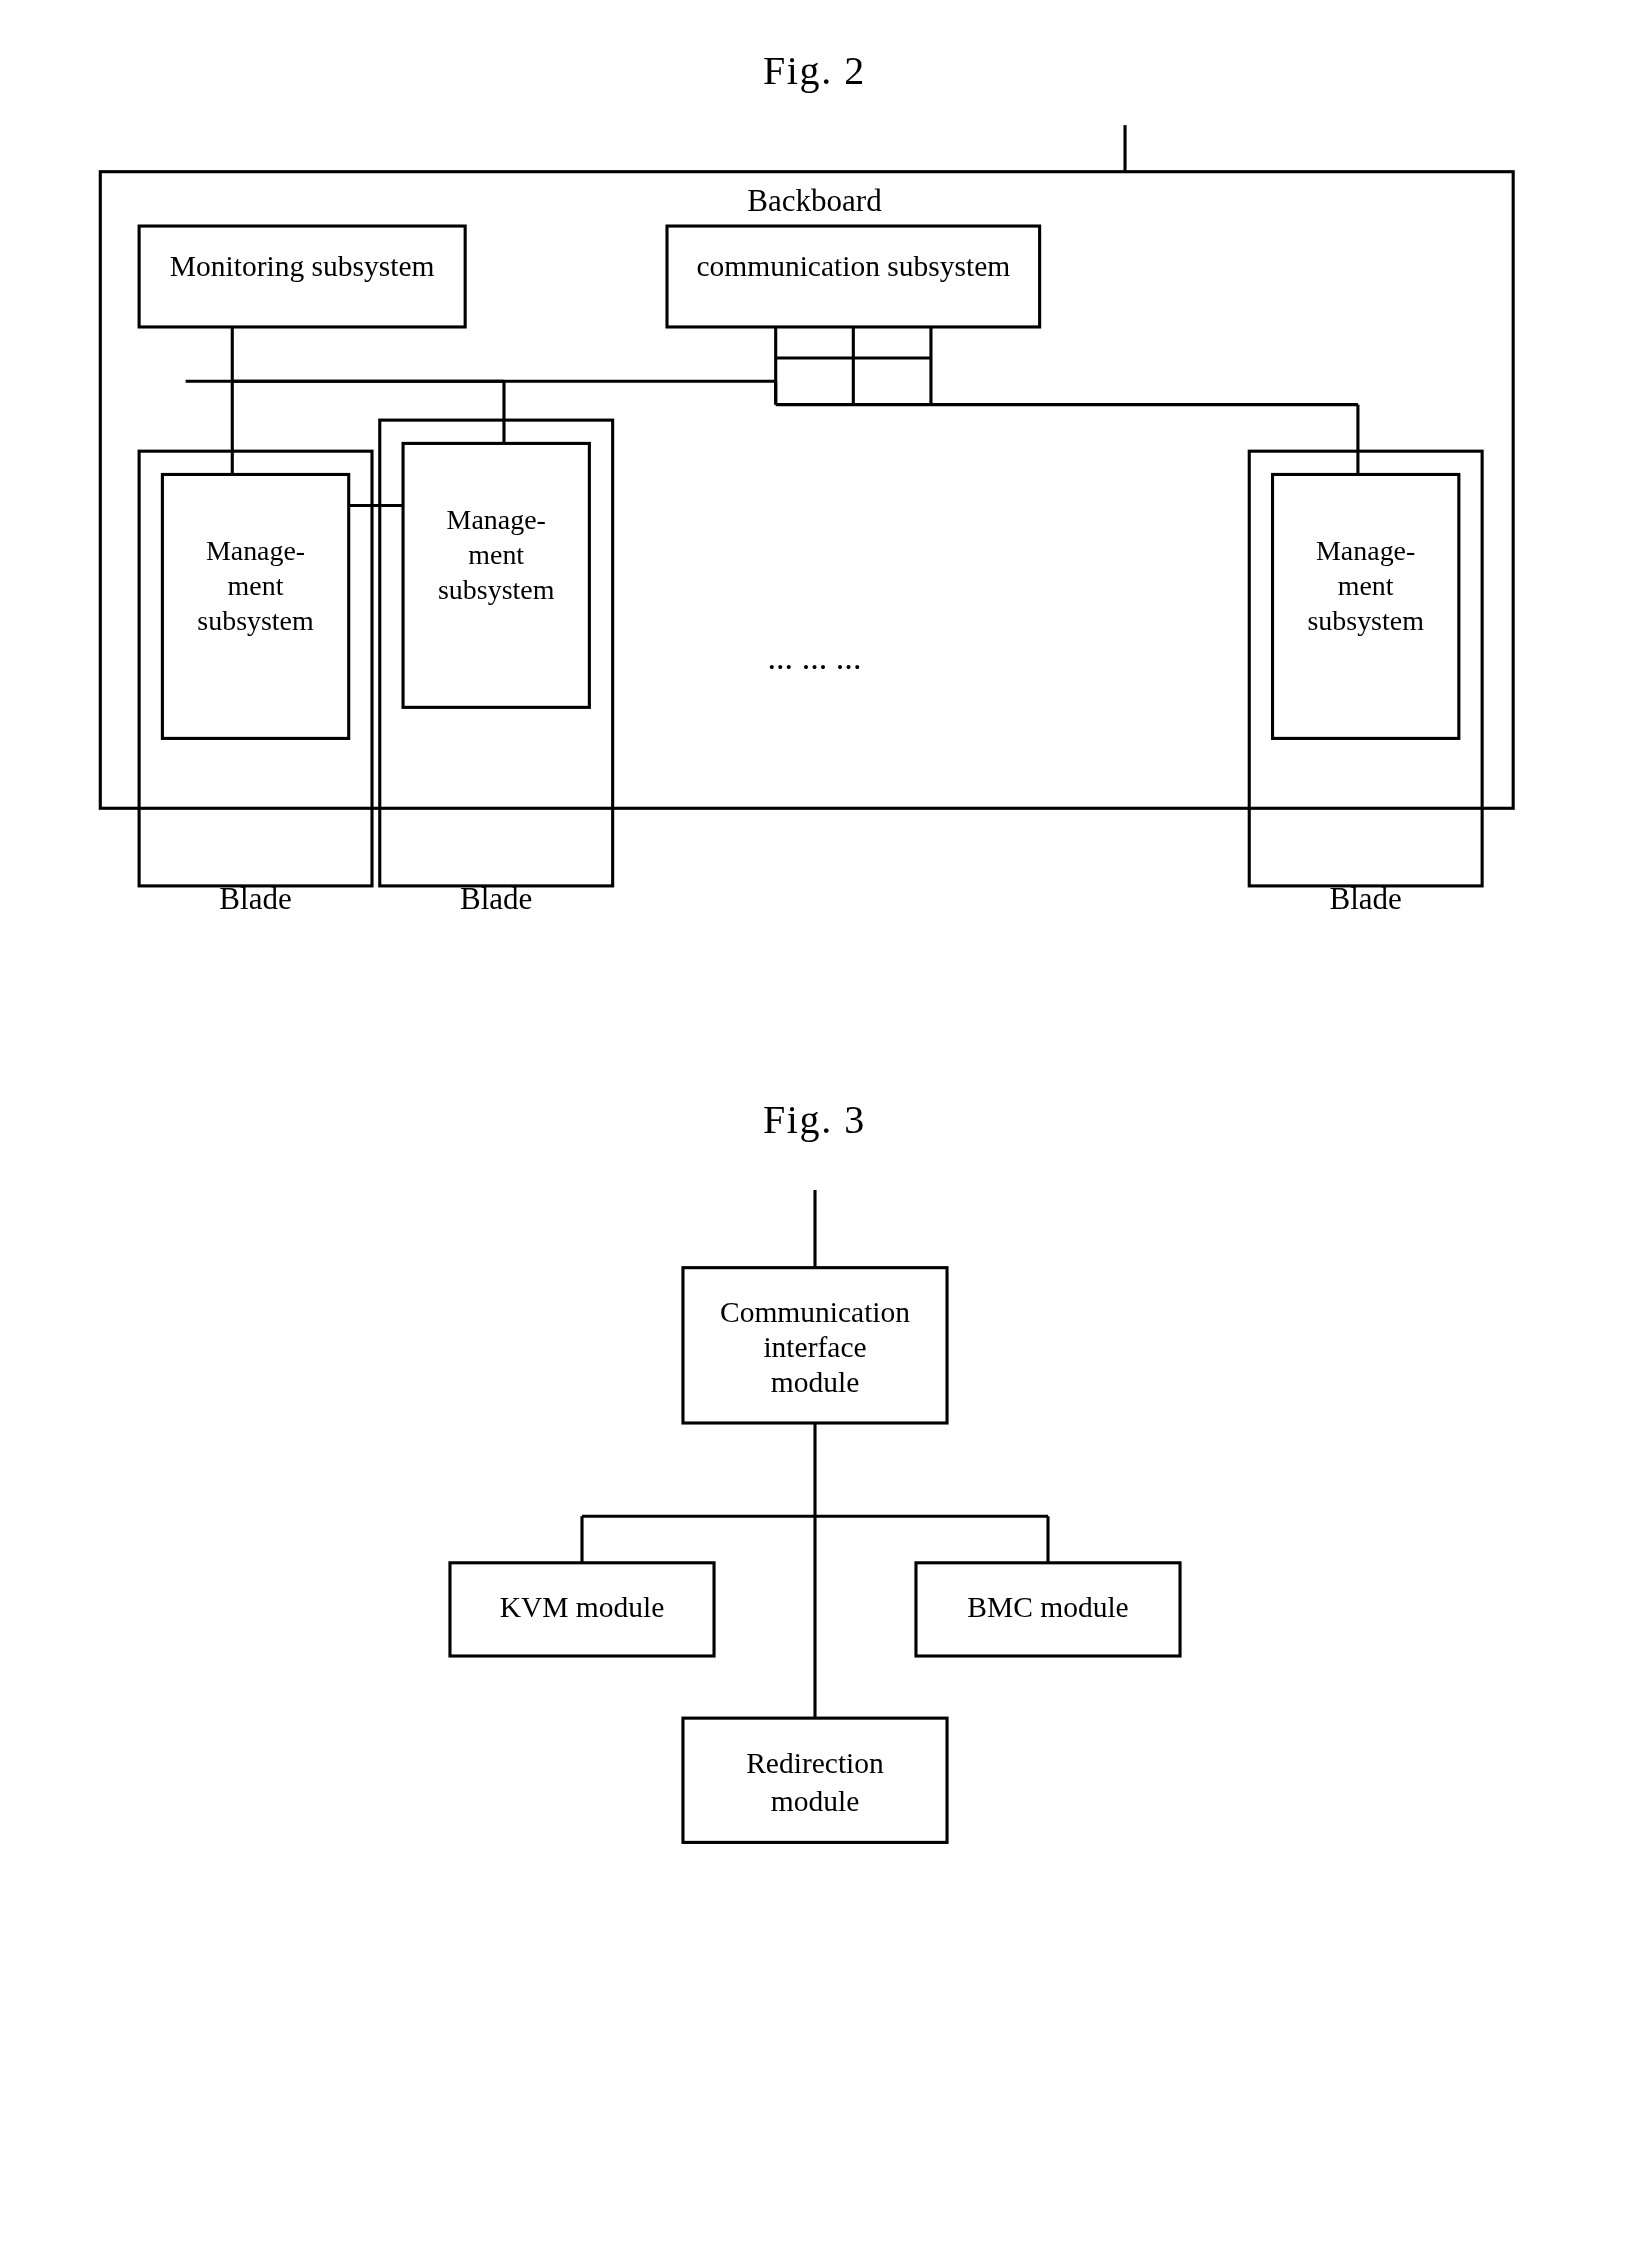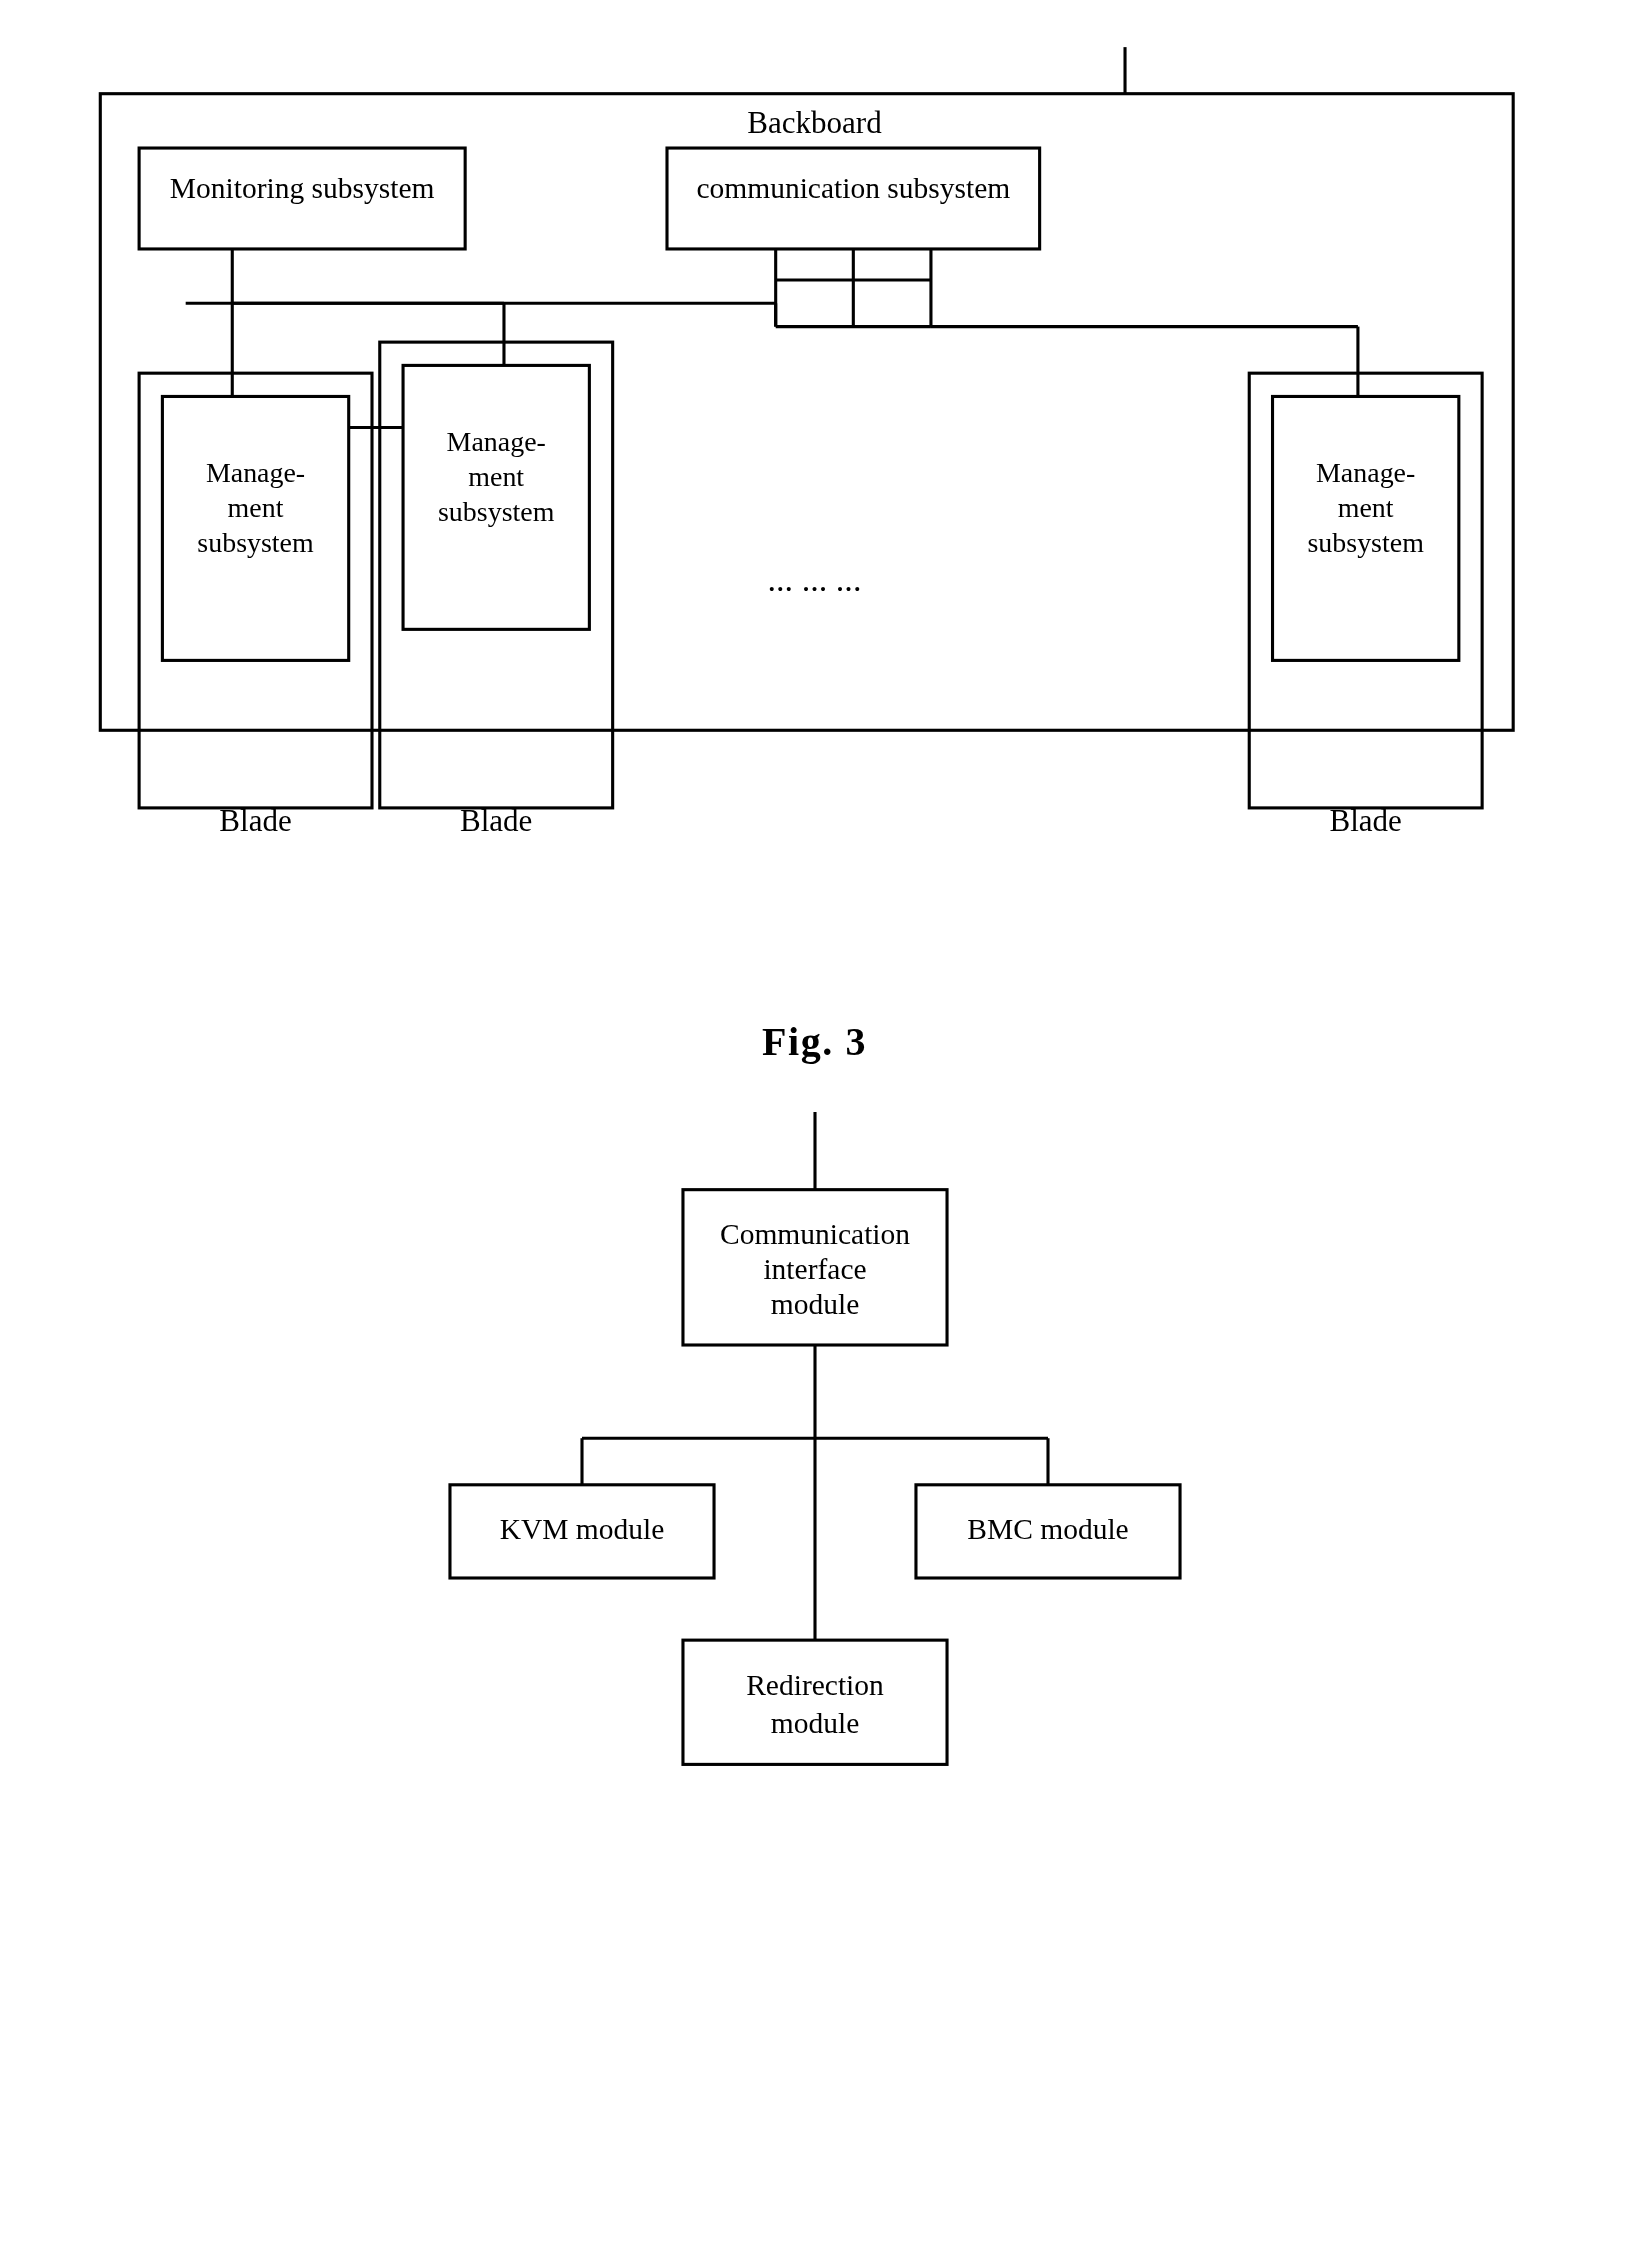--- a/index.html
+++ b/index.html
@@ -43,21 +43,20 @@
       height: 100%;
       pointer-events: none;
     }
 
     
     .fig3-title {
       text-align: center;
       font-size: 40px;
       margin-bottom: 47px;
       letter-spacing: 1.6px;
-      font-weight: bold;
     }
 
     .fig3-container {
       position: relative;
       width: 932px;
       height: 699px;
       margin: 0 auto;
       text-align: center;
     }
 
@@ -68,20 +67,21 @@
       width: 100%;
       height: 100%;
       pointer-events: none;
     }
   </style>
 </head>
 <body>
 
 <div class="page">
 
+  <div class="fig2-title">Fig. 2</div>
 
   <div class="fig2-container">
     <svg class="fig2-svg" viewBox="0 0 1900 1150" xmlns="http://www.w3.org/2000/svg">
 
       <rect x="30" y="60" width="1820" height="820" fill="none" stroke="#000" stroke-width="4"></rect>
 
       <text x="950" y="110" text-anchor="middle" font-size="40" font-family="Times New Roman, serif">Backboard</text>
 
       <rect x="80" y="130" width="420" height="130" fill="none" stroke="#000" stroke-width="4"></rect>
       <text x="290" y="195" text-anchor="middle" font-size="38" font-family="Times New Roman, serif">Monitoring subsystem</text>

